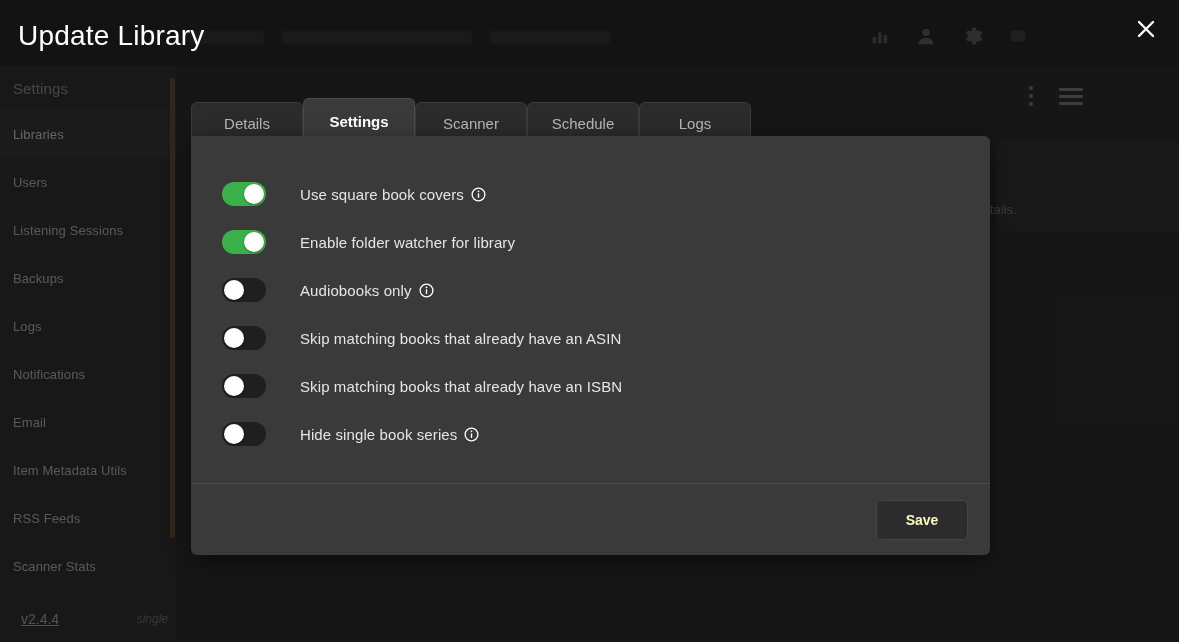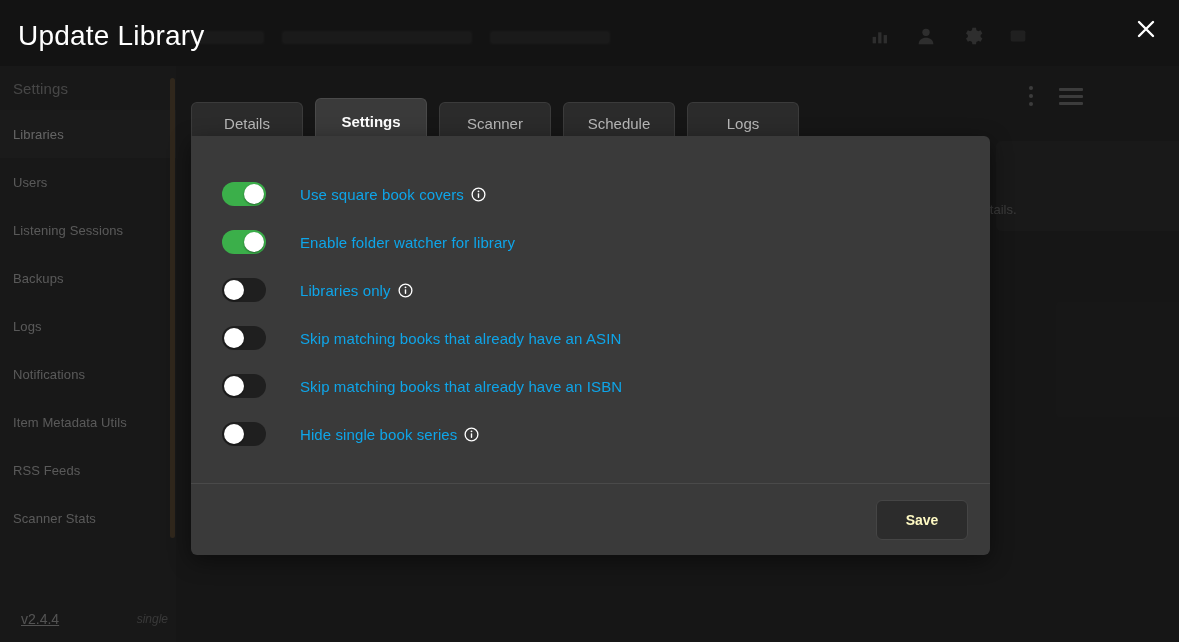--- a/index.html
+++ b/index.html
@@ -93,21 +93,21 @@
   .tabs {
     position: absolute; left: 191px; top: 98px;
     display: flex; align-items: flex-end; gap: 0;
   }
   .tab {
     height: 42px; min-width: 112px; padding: 0 20px;
     display: flex; align-items: center; justify-content: center;
     background: #2b2b2b; color: #b8b8b8; font-size: 15px;
     border-top-left-radius: 6px; border-top-right-radius: 6px;
     border: 1px solid #3b3b3b; border-bottom: none;
-    margin-right: 12px; cursor: pointer;
+    margin-right: 0; cursor: pointer;
   }
   .tab.active {
     background: #3a3a3a; color: #ffffff; font-weight: bold;
     height: 46px; border-color: #4a4a4a;
   }
 
   .panel {
     position: absolute; left: 191px; top: 136px; width: 799px; height: 419px;
     background: #3a3a3a; border-radius: 6px; border-top-left-radius: 0;
     box-shadow: 0 6px 22px rgba(0,0,0,.45);
@@ -133,21 +133,21 @@
   }
   .toggle.on  { background: #3baf4a; }
   .toggle.off { background: #1f1f1f; }
   .toggle .knob {
     position: absolute; top: 2px; width: 20px; height: 20px; border-radius: 50%;
     background: #ffffff; box-shadow: 0 1px 2px rgba(0,0,0,.4);
   }
   .toggle.on  .knob { left: 22px; }
   .toggle.off .knob { left: 2px; }
   .row-label {
-    margin-left: 34px; color: #0ea5e9; font-size: 15px; letter-spacing: .1px;
+    margin-left: 34px; color: #e5e5e5; font-size: 15px; letter-spacing: .1px;
     display: flex; align-items: center; gap: 7px; white-space: nowrap;
   }
   .info-icon { display: inline-flex; width: 15px; height: 15px; }
 </style>
 </head>
 <body>
 
 <div id="root">
 
   <div class="bg-layer">
@@ -199,20 +199,23 @@
           <span>Listening Sessions</span>
         </div>
       <div class="nav-item">
           <span>Backups</span>
         </div>
       <div class="nav-item">
           <span>Logs</span>
         </div>
       <div class="nav-item">
           <span>Notifications</span>
+        </div>
+      <div class="nav-item">
+          <span>Email</span>
         </div>
       <div class="nav-item">
           <span>Item Metadata Utils</span>
         </div>
       <div class="nav-item">
           <span>RSS Feeds</span>
         </div>
       <div class="nav-item">
           <span>Scanner Stats</span>
         </div>
@@ -297,21 +300,21 @@
         <div class="row-label">
           <span>Enable folder watcher for library</span>
         </div>
       </div>
 
       <div class="row">
         <div class="toggle off">
             <span class="knob"></span>
           </div>
         <div class="row-label">
-          <span>Libraries only</span>
+          <span>Audiobooks only</span>
           <span class="info-icon">
             <svg viewBox="0 0 16 16" width="15" height="15">
                 <circle cx="8" cy="8" r="6.8" fill="none" stroke="#ffffff" stroke-width="1.4"></circle>
                 <circle cx="8" cy="4.6" r="1" fill="#ffffff"></circle>
                 <rect x="7.25" y="6.6" width="1.5" height="5" rx=".7" fill="#ffffff"></rect>
               </svg>
           </span>
         </div>
       </div>
 

